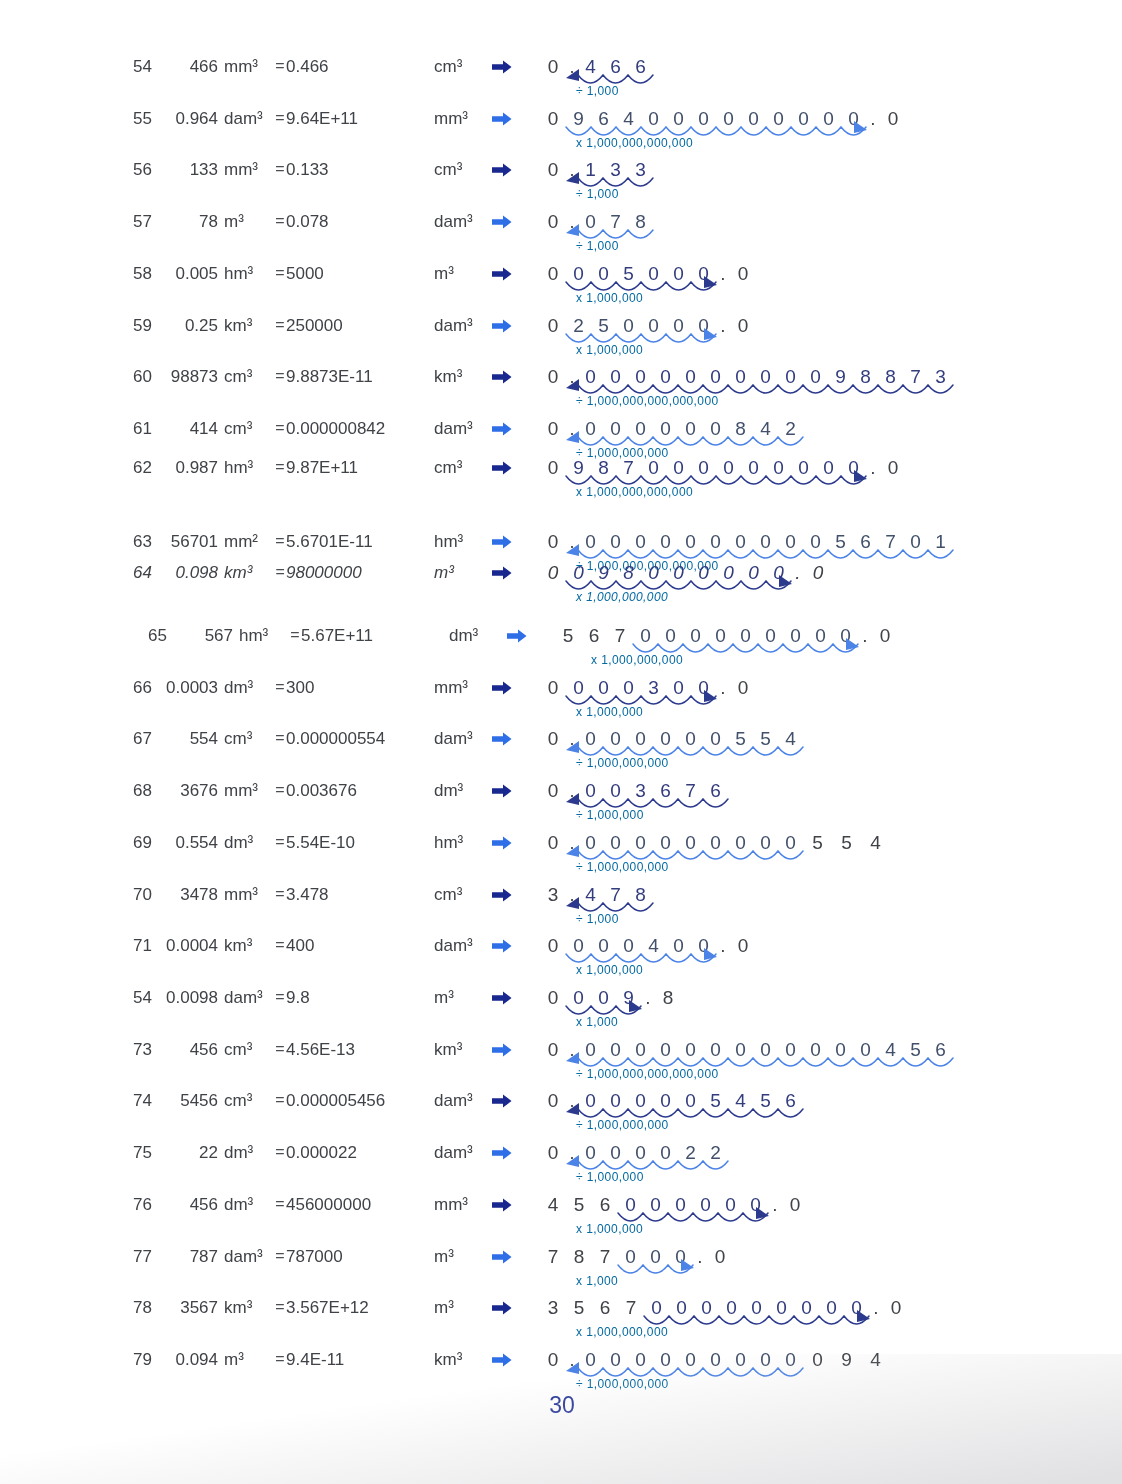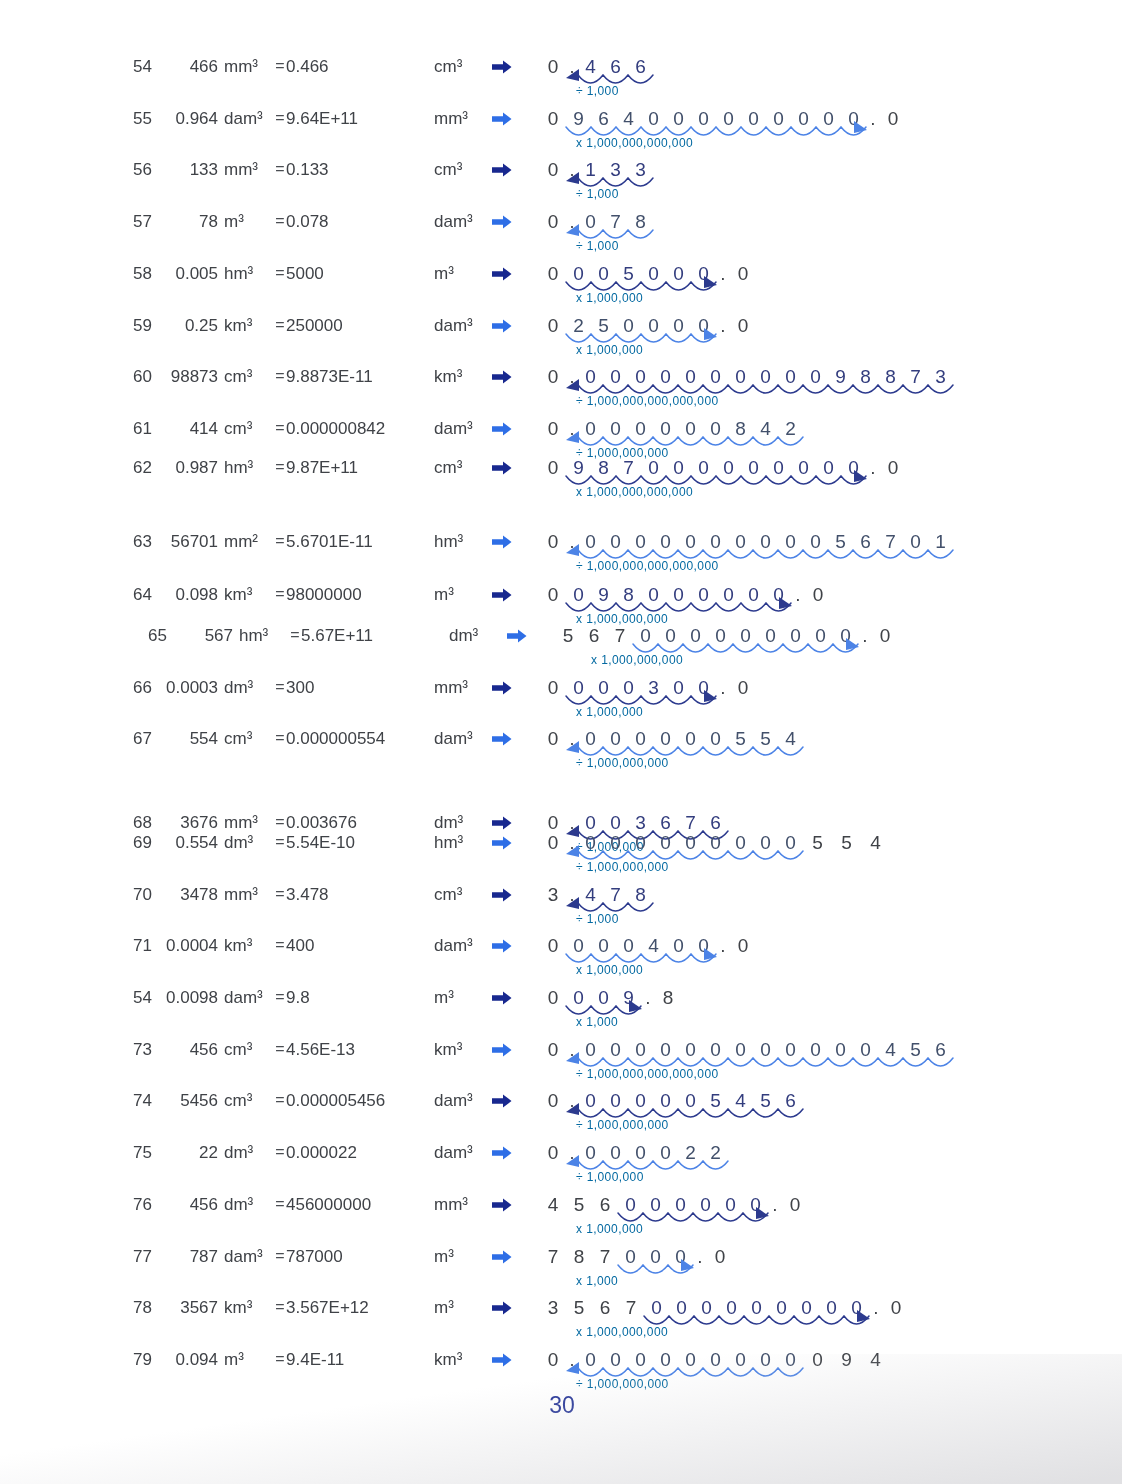--- a/index.html
+++ b/index.html
@@ -336,21 +336,21 @@
             <span class="d" style="color: rgb(66, 80, 107);">0</span>
             <span class="d" style="color: rgb(66, 80, 107);">1</span>
             <svg width="401" height="26">
               <path d="M13,5 q12.5,16 25,0 q12.5,16 25,0 q12.5,16 25,0 q12.5,16 25,0 q12.5,16 25,0 q12.5,16 25,0 q12.5,16 25,0 q12.5,16 25,0 q12.5,16 25,0 q12.5,16 25,0 q12.5,16 25,0 q12.5,16 25,0 q12.5,16 25,0 q12.5,16 25,0 q12.5,16 25,0" fill="none" stroke="#4c83e6" stroke-width="1.5" stroke-linecap="round"></path>
               <polygon points="14,-1 14,11 1,8" fill="#4c83e6"></polygon>
             </svg>
           </span>
         </div>
         <div class="factor">÷  1,000,000,000,000,000</div>
       </div>
-      <div class="row" style="top: 585px;">
+      <div class="row" style="top: 563px; font-style: italic;">
         <div class="c num">64</div>
         <div class="c fv">0.098</div>
         <div class="c fu">km³</div>
         <div class="c eq">=</div>
         <div class="c tv">98000000</div>
         <div class="c tu">m³</div>
         <div class="c arr"><svg width="20" height="16">
             <polygon points="0,5.2 11,5.2 11,1.5 19.5,8 11,14.5 11,10.8 0,10.8" fill="#18288f"></polygon>
           </svg></div>
         <div class="digits">
@@ -462,21 +462,21 @@
             <span class="d" style="color: rgb(66, 80, 107);">5</span>
             <span class="d" style="color: rgb(66, 80, 107);">4</span>
             <svg width="251" height="26">
               <path d="M13,5 q12.5,16 25,0 q12.5,16 25,0 q12.5,16 25,0 q12.5,16 25,0 q12.5,16 25,0 q12.5,16 25,0 q12.5,16 25,0 q12.5,16 25,0 q12.5,16 25,0" fill="none" stroke="#4c83e6" stroke-width="1.5" stroke-linecap="round"></path>
               <polygon points="14,-1 14,11 1,8" fill="#4c83e6"></polygon>
             </svg>
           </span>
         </div>
         <div class="factor">÷  1,000,000,000</div>
       </div>
-      <div class="row" style="top: 781.08px; margin-top: 32px;">
+      <div class="row" style="top: 781.08px;">
         <div class="c num">68</div>
         <div class="c fv">3676</div>
         <div class="c fu">mm³</div>
         <div class="c eq">=</div>
         <div class="c tv">0.003676</div>
         <div class="c tu">dm³</div>
         <div class="c arr"><svg width="20" height="16">
             <polygon points="0,5.2 11,5.2 11,1.5 19.5,8 11,14.5 11,10.8 0,10.8" fill="#18288f"></polygon>
           </svg></div>
         <div class="digits">

